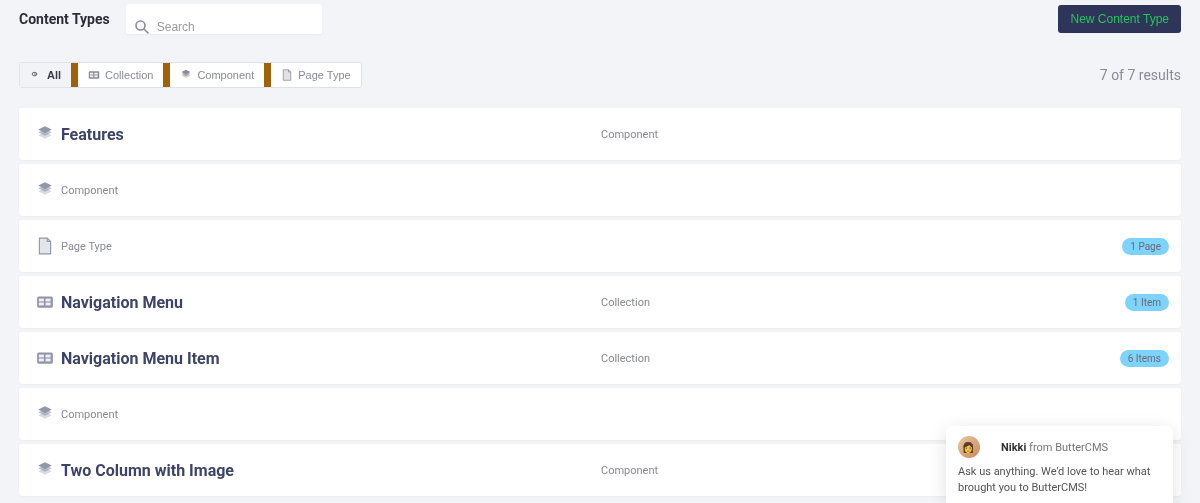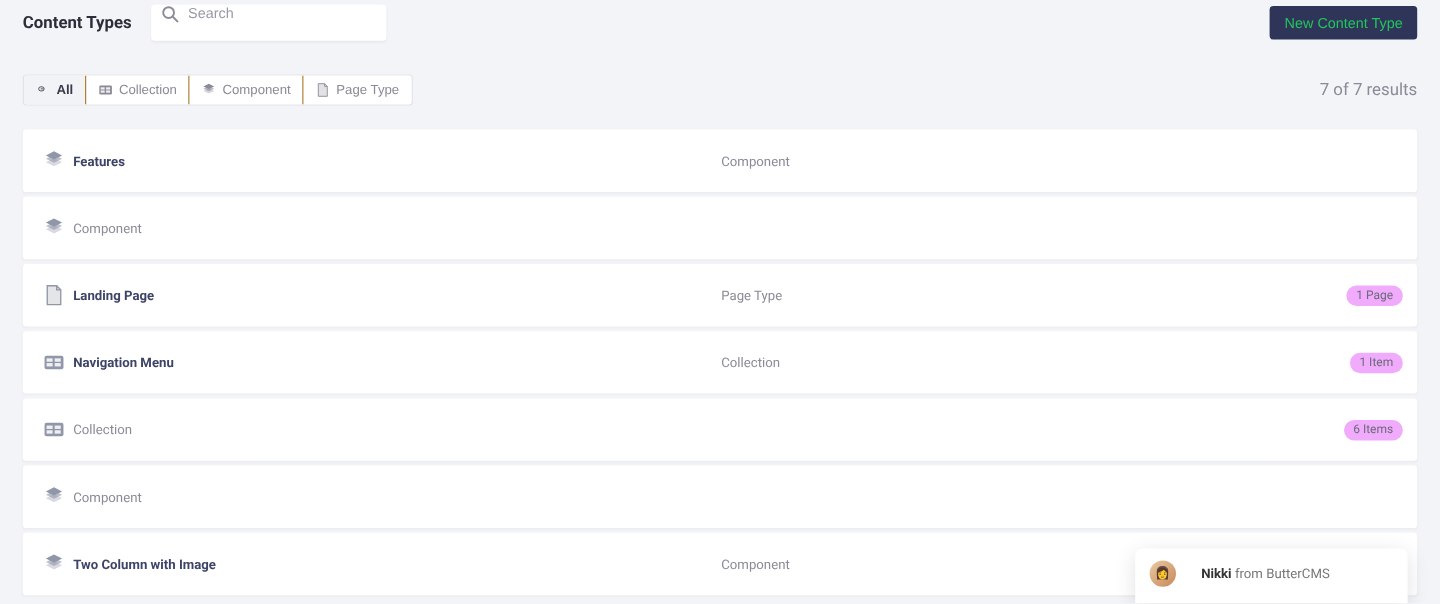--- a/index.html
+++ b/index.html
@@ -20,21 +20,21 @@
     }
     .page-title {
       font-size: 14px;
       font-weight: 700;
       color: #2d2d3a;
       text-align: center;
     }
     .search-wrap {
       position: relative;
       display: flex;
-      align-items: flex-start;
+      align-items: flex-end;
       background: #fff;
       border-radius: 3px;
       height: 30px;
       width: 196px;
       padding: 0 8px;
       box-shadow: 0 1px 2px rgba(0,0,0,0.04);
     }
     .search-wrap .icon { color: #8c8c98; display:flex; align-items:center; }
     .search-input {
       border: none;
@@ -70,21 +70,21 @@
     .filter-btn {
       display: inline-flex;
       align-items: center;
       gap: 5px;
       font-size: 11px;
       padding: 6px 10px;
       border: none;
       background: #fff;
       color: #8a8a98;
       cursor: pointer;
-      border-right: 1px solid #a16207;
+      border-right: 7px solid #a16207;
     }
     .filter-btn:last-child { border-right: none; }
     .filter-btn.active {
       background: #f2f3f7;
       color: #3a3a4a;
       font-weight: 600;
     }
     .filter-btn .micon { display:flex; align-items:center; }
     .results-count {
       margin-left: auto;
@@ -107,34 +107,34 @@
       box-shadow: 0 1px 2px rgba(0,0,0,0.03);
       cursor: pointer;
     }
     .row .iconcell {
       width: 32px;
       display: flex;
       justify-content: center;
       color: #9196a8;
     }
     .row .name {
-      font-size: 11px;
+      font-size: 16px;
       font-weight: 700;
       color: #3d4468;
       width: 540px;
     }
     .row .type {
       font-size: 11px;
       color: #8a8a98;
       flex: 1;
     }
     .badge {
       font-size: 10px;
       color: #6a6a78;
-      background: #f0abfc;
+      background: #7dd3fc;
       border-radius: 10px;
       padding: 3px 8px;
     }
     .chat-widget {
       position: absolute;
       right: 27px;
       bottom: 0;
       width: 227px;
       background: #fff;
       border-radius: 6px 6px 0 0;
@@ -260,40 +260,40 @@
         </svg>
       </div>
       <div class="type">Component</div>
     </div>
     <div class="row">
       <div class="iconcell">
         <svg width="18" height="18" viewBox="0 0 16 16">
           <use href="#ic-page"></use>
         </svg>
       </div>
-      <div class="name">Landing Page</div>
       <div class="type">Page Type</div>
       <span class="badge">1 Page</span>
     </div>
     <div class="row">
       <div class="iconcell">
         <svg width="18" height="18" viewBox="0 0 16 16">
           <use href="#ic-collection"></use>
         </svg>
       </div>
       <div class="name">Navigation Menu</div>
       <div class="type">Collection</div>
       <span class="badge">1 Item</span>
     </div>
     <div class="row">
       <div class="iconcell">
         <svg width="18" height="18" viewBox="0 0 16 16">
           <use href="#ic-collection"></use>
         </svg>
       </div>
+      <div class="name">Navigation Menu Item</div>
       <div class="type">Collection</div>
       <span class="badge">6 Items</span>
     </div>
     <div class="row">
       <div class="iconcell">
         <svg width="18" height="18" viewBox="0 0 16 16">
           <use href="#ic-component"></use>
         </svg>
       </div>
       <div class="type">Component</div>
@@ -310,13 +310,14 @@
   </div>
 
 <div class="chat-widget">
   <div class="chat-head">
     <div class="avatar">👩</div>
     <div class="chat-from">
       <b>Nikki</b>
       <span>from ButterCMS</span>
     </div>
   </div>
+  <div class="chat-msg">Ask us anything. We'd love to hear what brought you to ButterCMS!</div>
 </div>
 
 </body></html>

